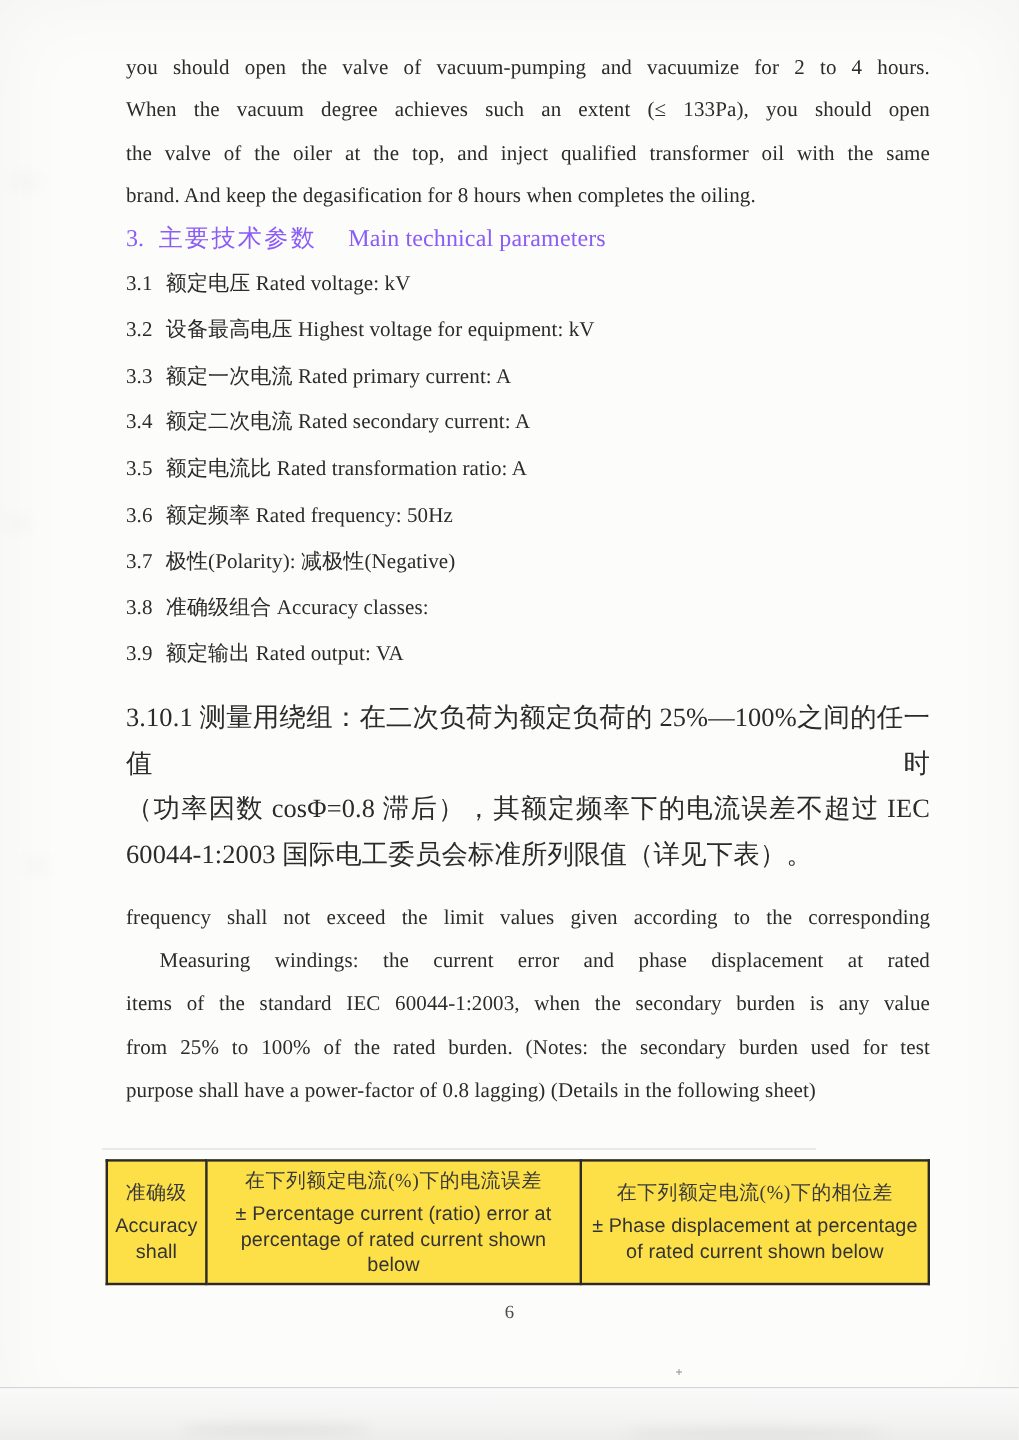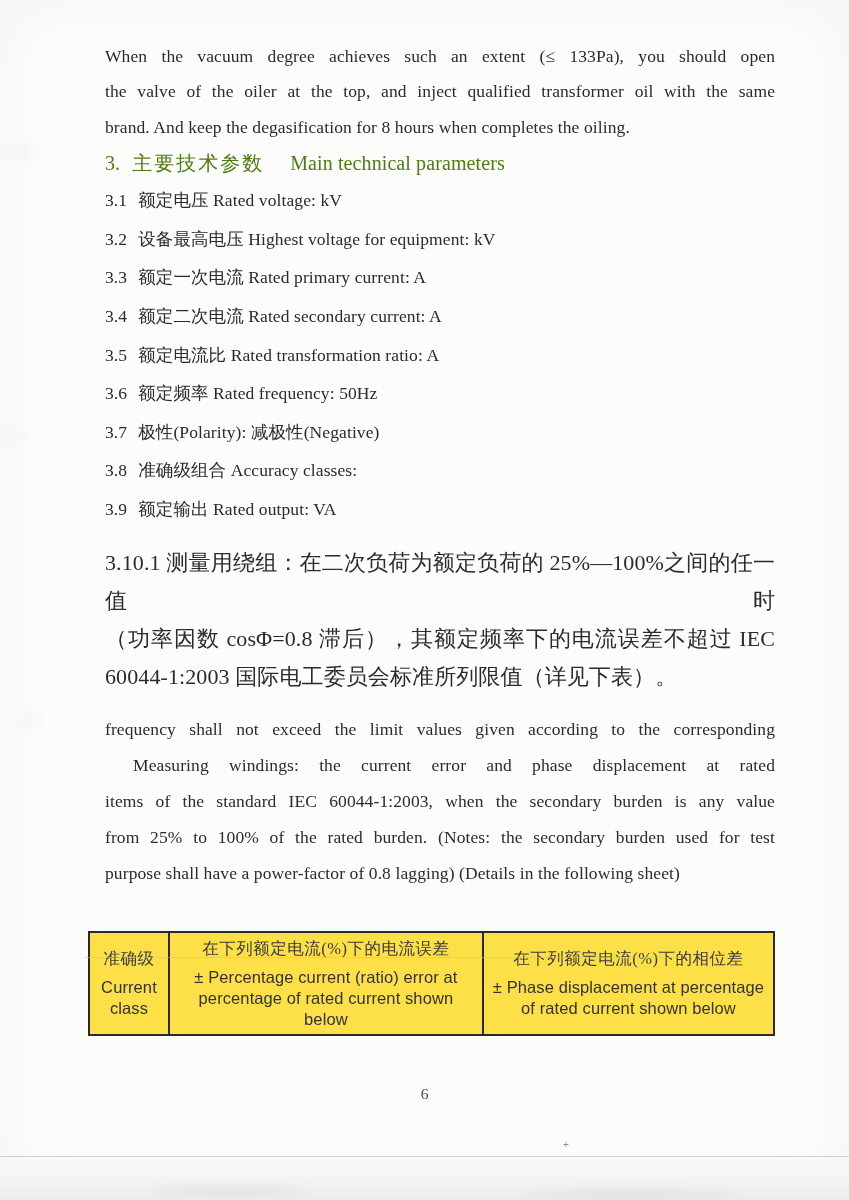--- a/index.html
+++ b/index.html
@@ -42,21 +42,21 @@
   }
   .para-clause .jline { line-height: 38px; font-size: 22px; }
   .para-measuring .jline { line-height: 36px; }
   .para-measuring .jline.first { padding-left: 28px; }
   .para-clause { margin-top: 15px; }
   .para-measuring { margin-top: 15px; }
 
   .section-heading {
     line-height: 36px;
     font-size: 20px;
-    color: #4d7c0f;
+    color: #8b5cf6;
   }
   .section-heading .sec-num { margin-right: 12px; }
   .section-heading .sec-zh { margin-right: 26px; letter-spacing: 2px; }
 
   .spec-list { margin: 0; padding: 0; }
   .spec-item {
     line-height: 38.6px;
     font-size: 17.5px;
     white-space: nowrap;
   }
@@ -138,20 +138,21 @@
   .blob3 { left: 18px; top: 715px; width: 24px; height: 12px; }
 </style>
 </head>
 <body>
 
 <div class="page">
 
   <div class="content">
 
     <div class="para-intro">
+      <div class="jline">you should open the valve of vacuum-pumping and vacuumize for 2 to 4 hours.</div>
       <div class="jline">When the vacuum degree achieves such an extent (≤ 133Pa), you should open</div>
       <div class="jline">the valve of the oiler at the top, and inject qualified transformer oil with the same</div>
       <div class="jline last">brand. And keep the degasification for 8 hours when completes the oiling.</div>
     </div>
 
     <div class="section-heading">
       <span class="sec-num">3.</span><span class="sec-zh">主要技术参数</span><span class="sec-en">Main technical parameters</span>
     </div>
 
     <div class="spec-list">
@@ -178,21 +179,21 @@
       <div class="jline">items of the standard IEC 60044-1:2003, when the secondary burden is any value</div>
       <div class="jline">from 25% to 100% of the rated burden. (Notes: the secondary burden used for test</div>
       <div class="jline last">purpose shall have a power-factor of 0.8 lagging) (Details in the following sheet)</div>
     </div>
 
     <table class="accuracy-table">
       <tbody>
         <tr>
           <td class="col-class">
             <div class="cell-zh">准确级</div>
-            <div class="cell-en">Current class</div>
+            <div class="cell-en">Accuracy shall</div>
           </td>
           <td class="col-error">
             <div class="cell-zh">在下列额定电流(%)下的电流误差</div>
             <div class="cell-en">± Percentage current (ratio) error at percentage of rated current shown below</div>
           </td>
           <td class="col-phase">
             <div class="cell-zh">在下列额定电流(%)下的相位差</div>
             <div class="cell-en">± Phase displacement at percentage of rated current shown below</div>
           </td>
         </tr>

